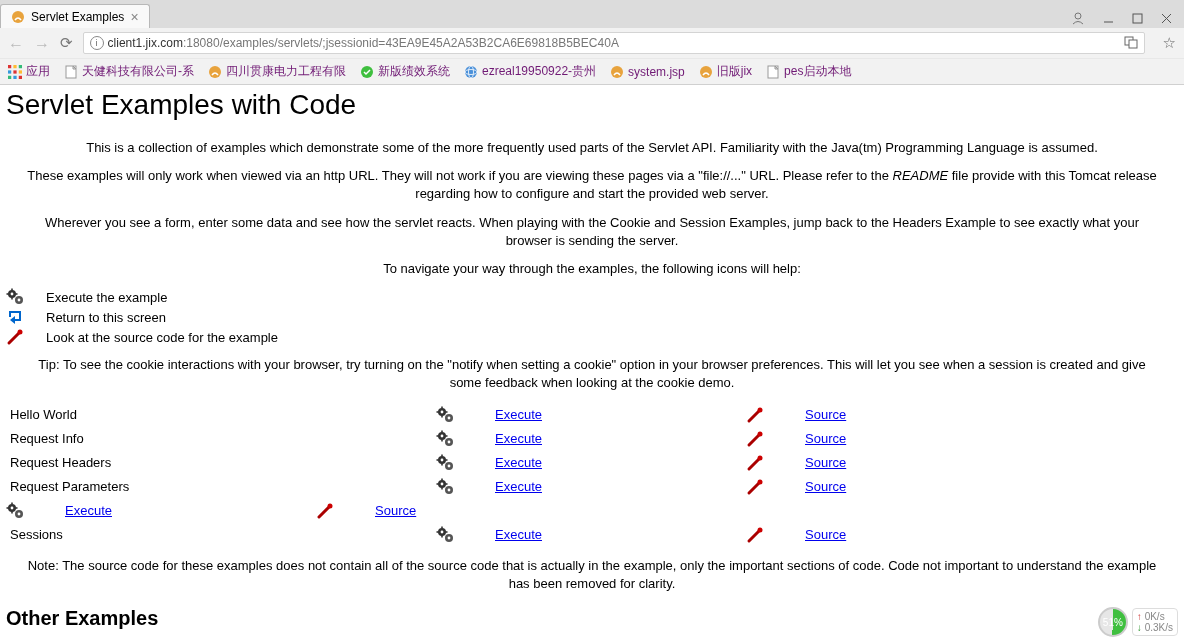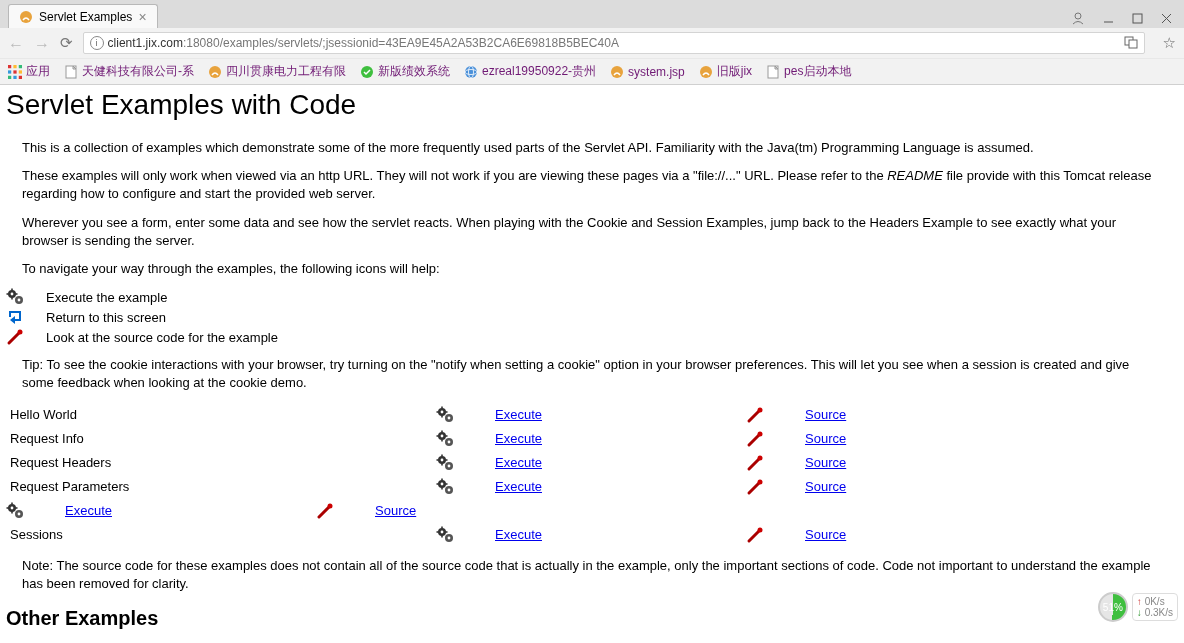--- a/index.html
+++ b/index.html
@@ -1,20 +1,20 @@
 <!DOCTYPE html>
 <html><head>
 <meta charset="utf-8">
 <style>
   * { margin: 0; padding: 0; box-sizing: border-box; }
   body { font-family: Arial, sans-serif; font-size: 13px; color: #000; background: #fff; width: 1184px; }
   
   
   .browser-chrome { background: #f2f2f2; border-bottom: 1px solid #d0d0d0; }
-  .tab-bar { display: flex; align-items: flex-end; height: 28px; padding-left: 8px; background: #dcdcdc; }
+  .tab-bar { display: flex; align-items: flex-end; height: 28px; background: #dcdcdc; }
   .tab { display: flex; align-items: center; background: #f9f9f9; border: 1px solid #b8b8b8; border-bottom: none; border-radius: 3px 3px 0 0; padding: 4px 10px; font-size: 12px; gap: 6px; height: 24px; }
   .tab-favicon { width: 14px; height: 14px; display:inline-block; }
   .tab-close { color: #888; font-size: 14px; line-height: 1; }
   .window-ctrls { margin-left: auto; display: flex; gap: 18px; padding: 0 12px; align-items: center; color: #666; font-size: 13px; }
   
   .nav-bar { display: flex; align-items: center; height: 30px; padding: 0 8px; gap: 10px; }
   .nav-btn { color: #777; font-size: 16px; }
   .nav-btn.disabled { color: #bbb; }
   .reload { font-size: 15px; }
   .url-bar { flex: 1; display: flex; align-items: center; border: 1px solid #d4d4d4; border-radius: 2px; height: 22px; padding: 0 6px; font-size: 12px; background: #fff; }
@@ -26,39 +26,39 @@
   
   .bookmark-bar { display: flex; align-items: center; height: 26px; padding: 0 8px; gap: 14px; font-size: 12px; color: #701a75; border-top: 1px solid #e8e8e8; }
   .bm { display: flex; align-items: center; gap: 4px; white-space: nowrap; }
   .bm-icon { width:14px; height:14px; display:inline-block; }
   .apps-icon { display:inline-block; width:14px; height:14px; }
   
   
   .page { padding: 4px 6px 20px 6px; }
   h1 { font-size: 28px; font-weight: normal; margin: 0 0 18px 0; }
   h2 { font-size: 20px; font-weight: bold; margin: 14px 0 8px 0; }
-  p { font-size: 13px; margin: 10px 16px; line-height: 1.4; }
+  p { font-size: 13px; margin: 10px 16px; line-height: 1.4; text-align: center; }
   .readme { font-style: italic; }
   .legend { margin: 6px 0; }
   .legend-row { display: flex; align-items: center; gap: 22px; margin: 2px 0; font-size: 13px; }
   
   .examples-table { margin: 6px 0; }
   .ex-row { display: flex; align-items: center; height: 24px; }
   .ex-name { width: 430px; font-size: 13px; padding-left: 4px; }
   .ex-exec { width: 310px; display: flex; align-items: center; gap: 0px; }
   .ex-src { display: flex; align-items: center; gap: 0px; }
   .link { color: #0000ee; text-decoration: underline; font-size: 13px; margin-left: 41px; }
   
   
   .icon-gear { width:18px; height:18px; display:inline-block; }
   .icon-wand { width:18px; height:18px; display:inline-block; }
   .icon-return { width:18px; height:18px; display:inline-block; }
   
   
-  .netmon { position:fixed; right:6px; bottom:21px; display:flex; align-items:center; gap:4px; font-size:10px; }
+  .netmon { position:fixed; right:6px; bottom:6px; display:flex; align-items:center; gap:4px; font-size:10px; }
   .circle { width:30px; height:30px; border-radius:50%; background: conic-gradient(#3fbf3f 0 51%, #e6e6e6 51% 100%); display:flex; align-items:center; justify-content:center; color:#fff; font-size:10px; border:2px solid #ccc;}
   .netbox { background:#fff; border:1px solid #ddd; border-radius:4px; padding:2px 4px; line-height:1.1; color:#888; }
   .up { color:#c33; }
   .dn { color:#393; }
 </style>
 </head>
 <body>
 
 <svg width="0" height="0" style="position:absolute">
   <defs>

